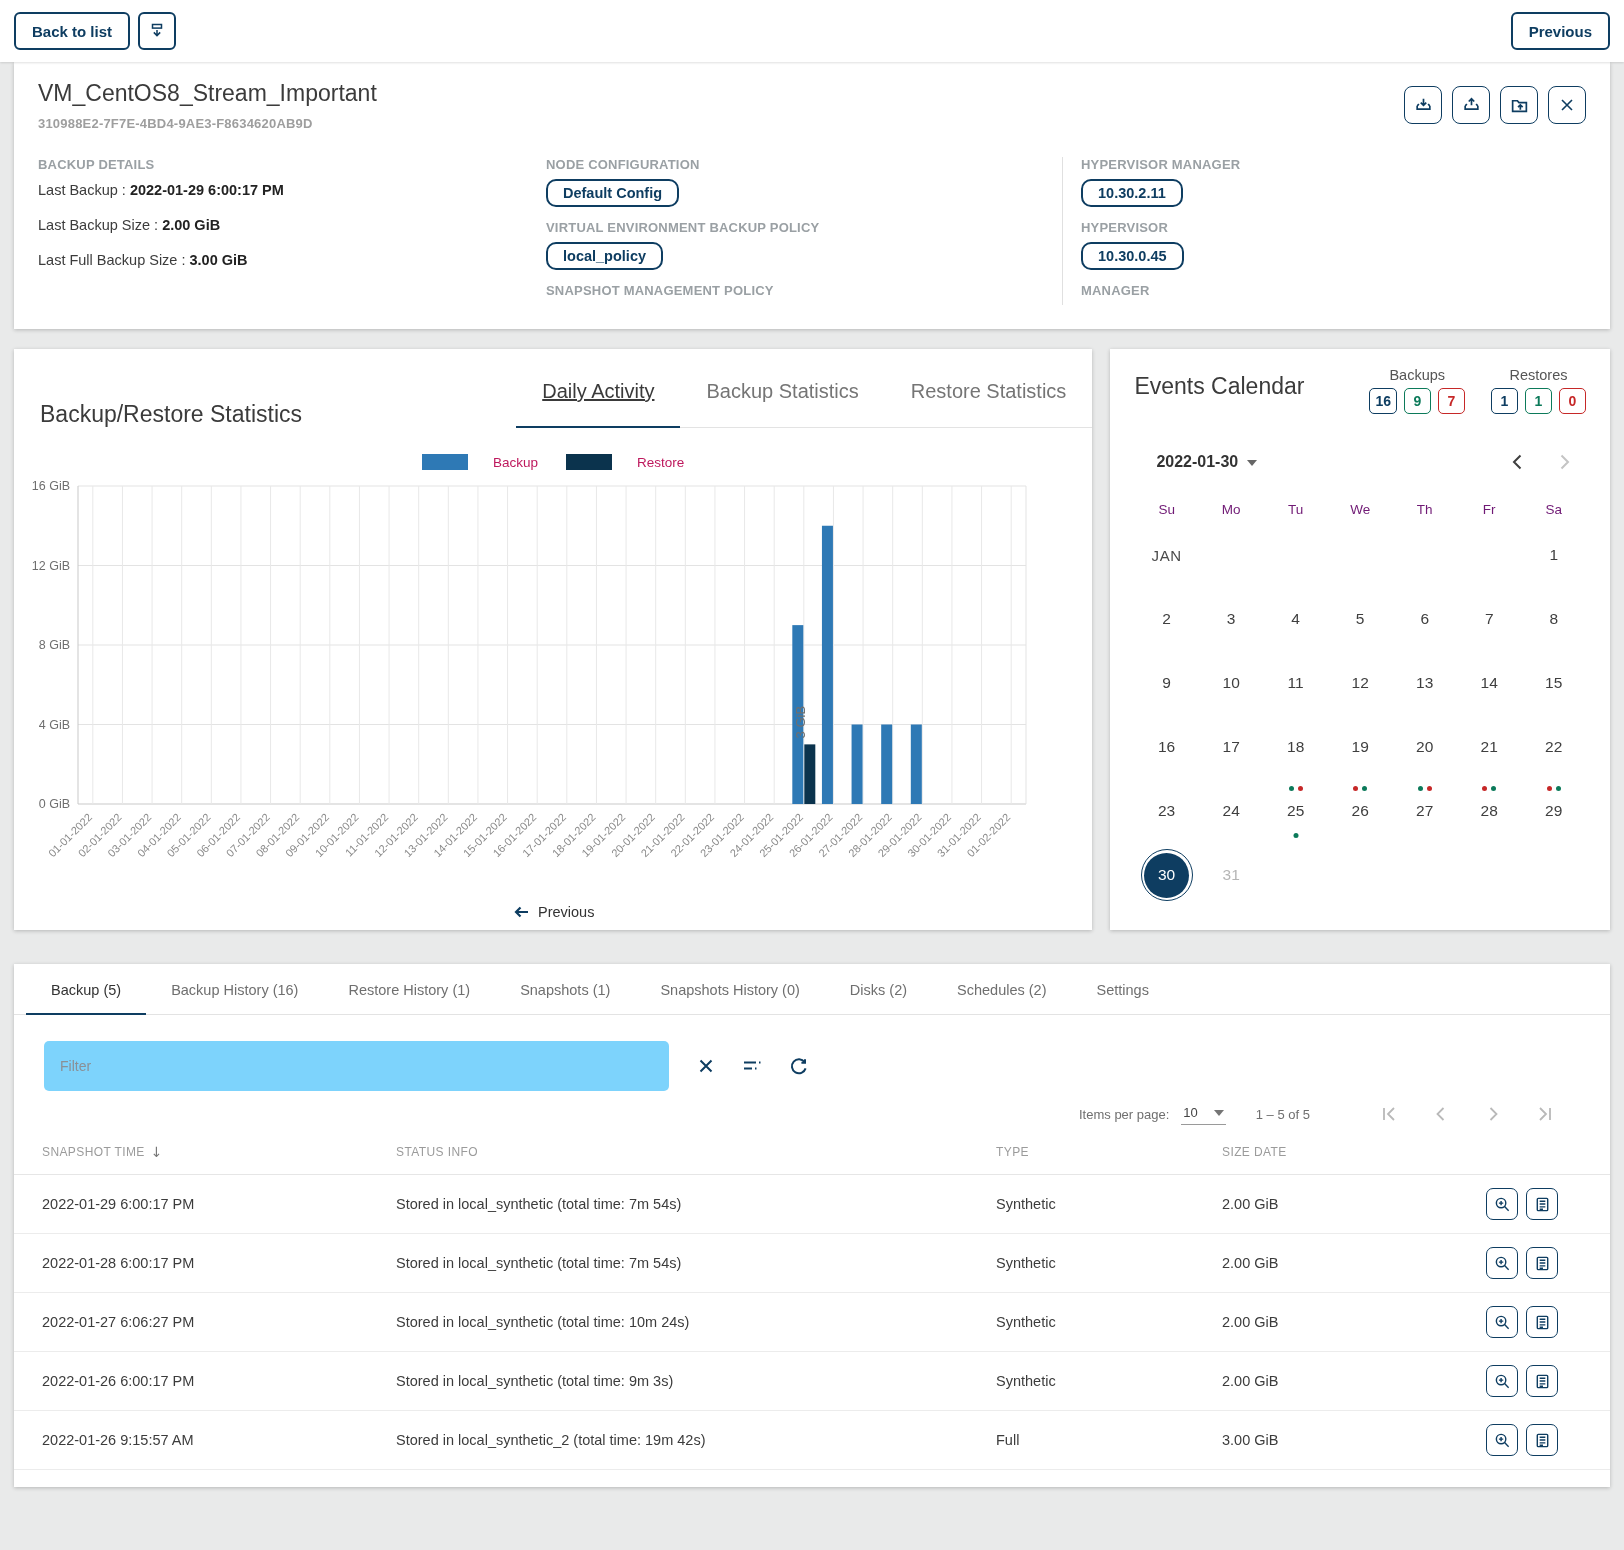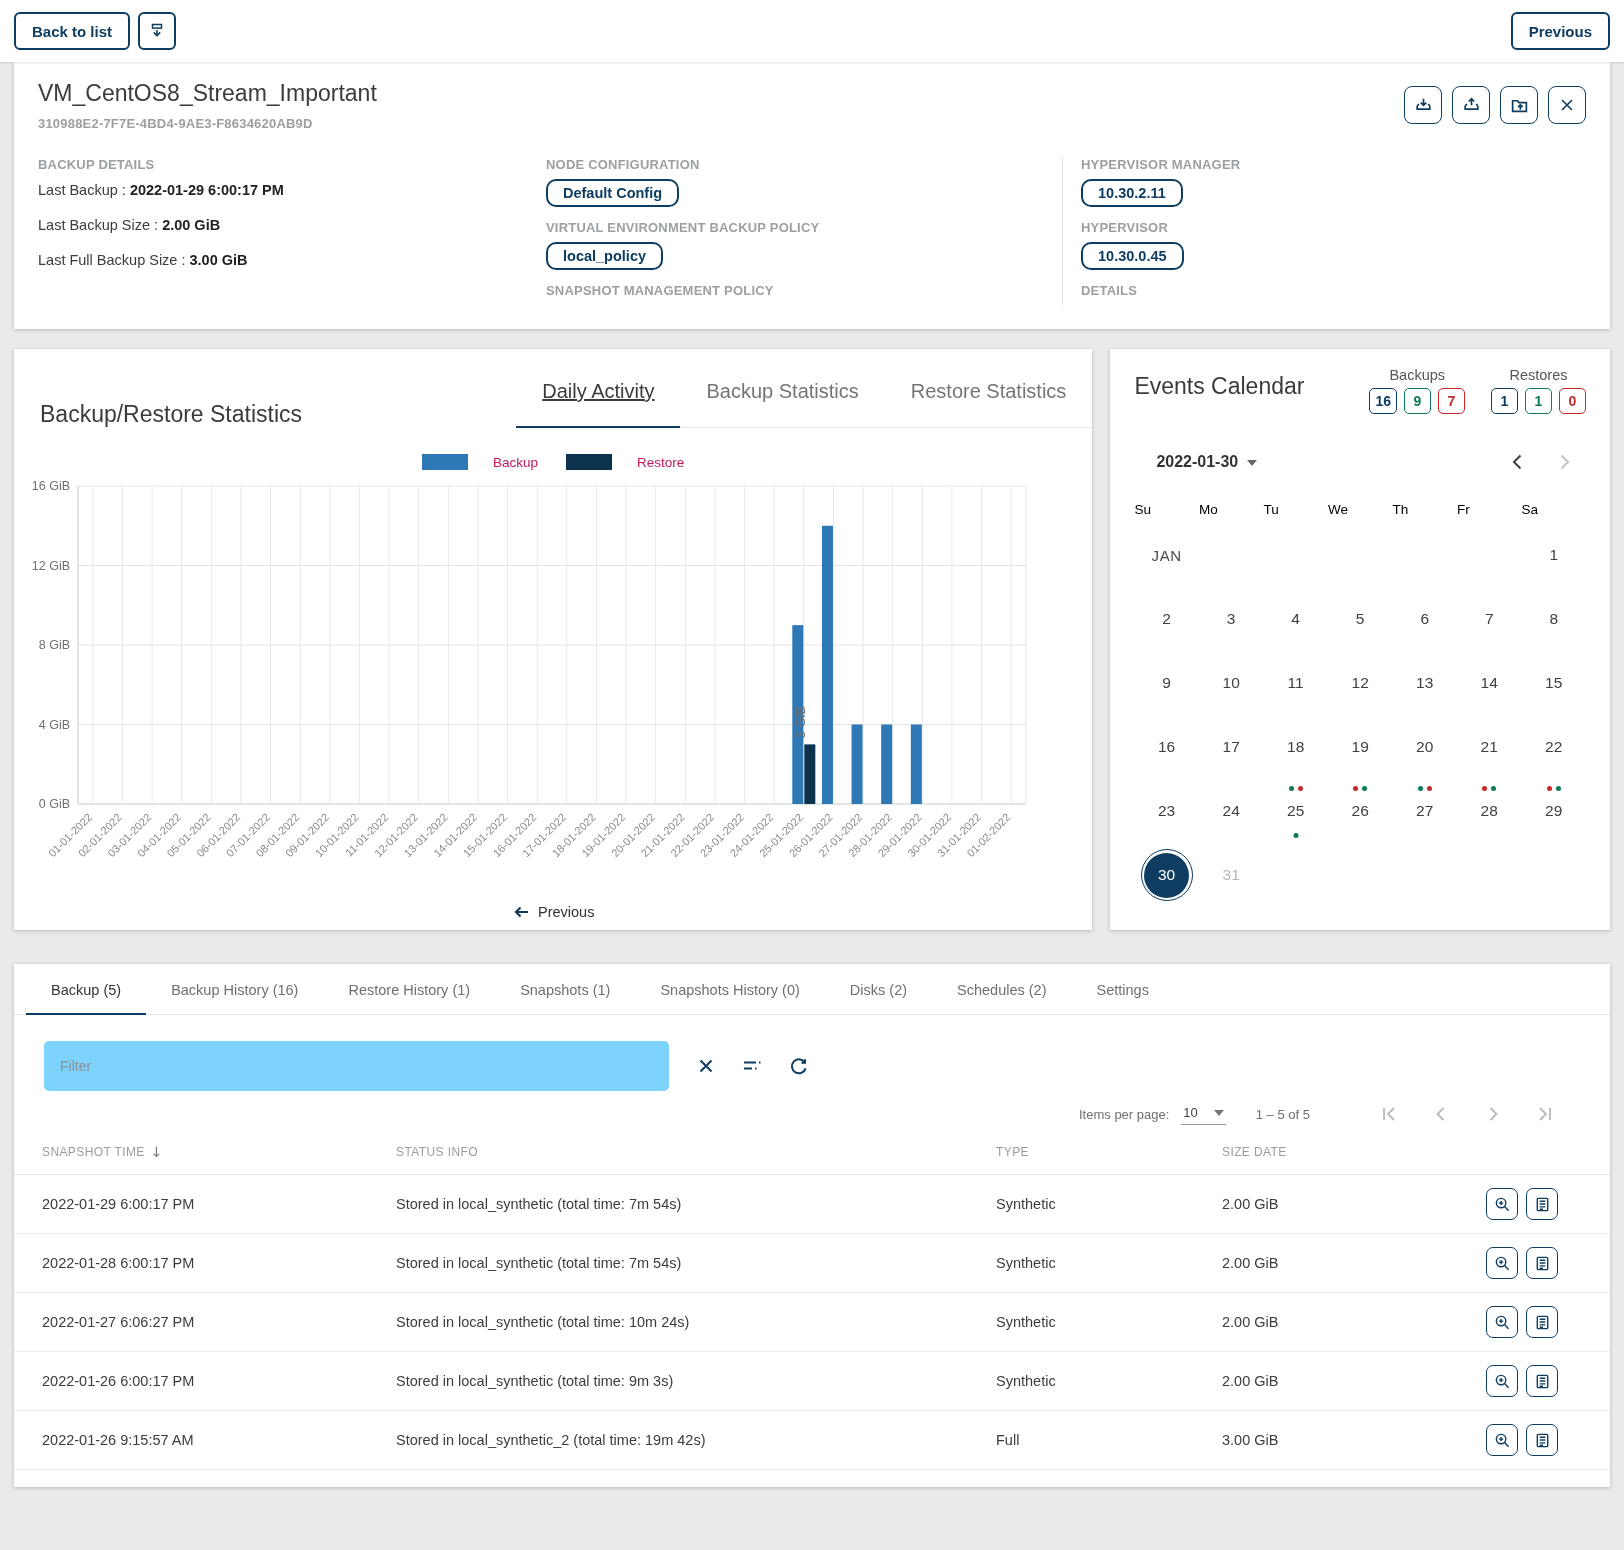--- a/index.html
+++ b/index.html
@@ -67,22 +67,22 @@
   .badges{display:flex; gap:7px;}
   .badge{min-width:27px; height:26px; border:1.5px solid; border-radius:5px; font-weight:bold;
          font-size:14px; display:flex; align-items:center; justify-content:center; padding:0 5px;}
   .cal-selector{display:flex; justify-content:space-between; align-items:center; margin-top:32px; padding:0 6px 0 22px;}
   .cal-date{display:flex; align-items:center; gap:9px; font-size:16px; font-weight:bold; color:#333; cursor:pointer;}
   .caret-down{width:0; height:0; border-left:5px solid transparent; border-right:5px solid transparent;
               border-top:6px solid #666; margin-top:2px;}
   .cal-nav{display:flex; gap:14px;}
   .cal-nav .nav-btn{width:32px; height:32px; display:flex; align-items:center; justify-content:center; cursor:pointer;}
   .cal-nav svg{fill:none; stroke-width:2;}
-  .day-headers{display:grid; grid-template-columns:repeat(7,1fr); margin-top:24px; text-align:left;
-               font-size:13.5px; color:#000000;}
+  .day-headers{display:grid; grid-template-columns:repeat(7,1fr); margin-top:24px; text-align:center;
+               font-size:13.5px; color:#701a75;}
   .cal-grid{display:grid; grid-template-columns:repeat(7,1fr); grid-auto-rows:64px; margin-top:6px;}
   .cal-cell{position:relative; display:flex; align-items:center; justify-content:center;
             font-size:15.5px; color:#3f3f3f; cursor:pointer;}
   .cal-cell.muted{color:#b5b5b5;}
   .cal-cell.month-label{font-size:15px; color:#4a4a4a; letter-spacing:.6px;}
   .dots{position:absolute; left:50%; transform:translateX(-50%); display:flex; gap:4px;}
   .dots.top{top:7px;} .dots.bottom{bottom:5px;}
   .dot{width:5px; height:5px; border-radius:50%;}
   .sel-outer{width:52px; height:52px; border:1.5px solid var(--navy); border-radius:50%; background:#fff;
              display:flex; align-items:center; justify-content:center;}
@@ -187,21 +187,21 @@
         <div class="sec"><h4>NODE CONFIGURATION</h4><span class="chip">Default Config</span></div>
         <div class="sec"><h4>VIRTUAL ENVIRONMENT BACKUP POLICY</h4><span class="chip">local_policy</span></div>
         <div class="sec">
           <h4>SNAPSHOT MANAGEMENT POLICY</h4>
         </div>
       </div>
     <div id="hypervisor-column" class="col-divided">
         <div class="sec"><h4>HYPERVISOR MANAGER</h4><span class="chip">10.30.2.11</span></div>
         <div class="sec"><h4>HYPERVISOR</h4><span class="chip">10.30.0.45</span></div>
         <div class="sec">
-          <h4>DETAILS</h4>
+          <h4>MANAGER</h4>
         </div>
       </div>
   </div>
 </section>
 
 <div class="row2">
   <section class="card chart-card" style="margin-right:0;">
     <div class="chart-head">
       <h2 class="chart-title">Backup/Restore Statistics</h2>
       <div class="chart-tabs" id="chart-tabs">

